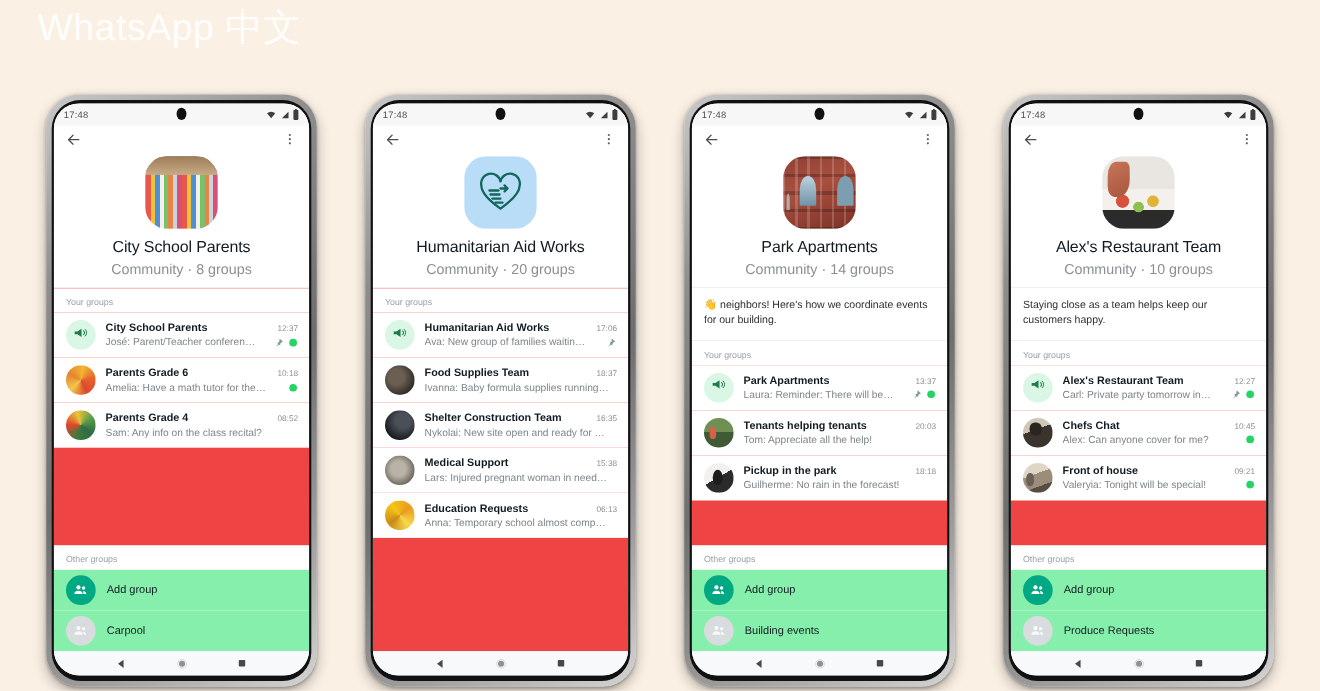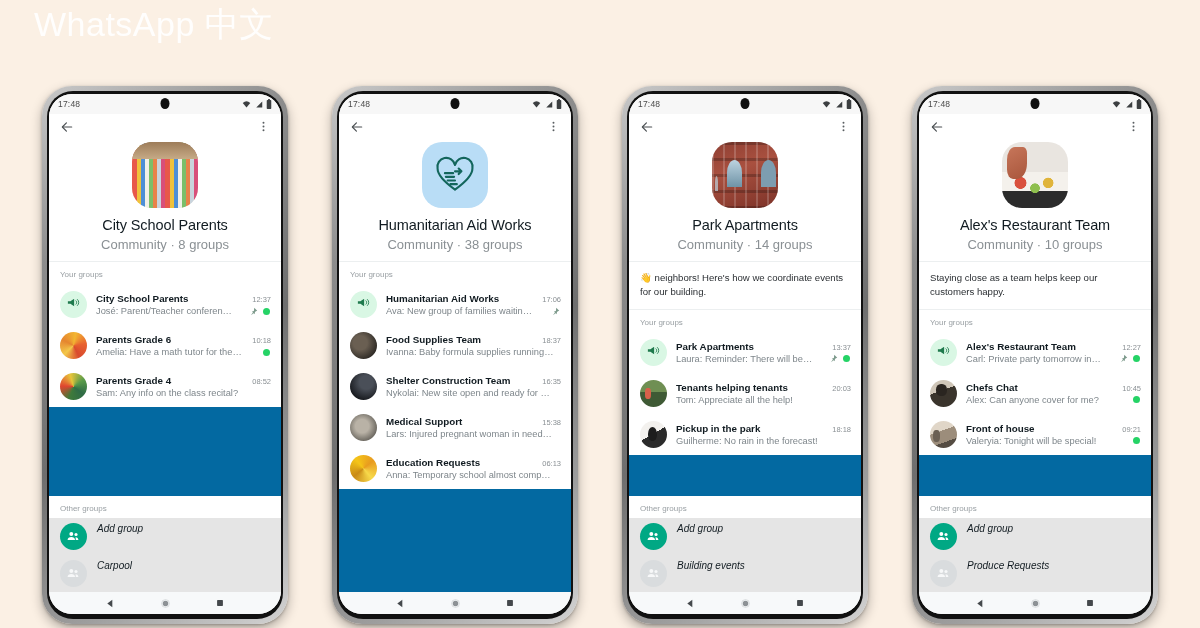--- a/index.html
+++ b/index.html
@@ -147,21 +147,21 @@
   }
   .readmore { color: #128c7e; }
 
   
   .section-label {
     font-size: 8px;
     color: #9aa0a4;
     padding: 8px 11px 5px 11px;
     background: #fff;
   }
-  .list-wrap { background: #0369a1; flex: 1 1 auto; overflow: hidden; }
+  .list-wrap { background: #ef4444; flex: 1 1 auto; overflow: hidden; }
 
   
   .group-row {
     display: flex;
     align-items: center;
     padding: 4px 10px 4px 11px;
     min-height: 41px;
     background: #fff;
   }
   .row-avatar {
@@ -229,24 +229,24 @@
     border-radius: 50%;
     background: #25d366;
     display: block;
   }
   .pin-icon svg { display: block; }
 
   
   .other-wrap { background: #fff; }
   .action-row {
     display: flex;
+    align-items: center;
     padding: 5px 11px;
     min-height: 33px;
-    background: #e5e5e5;
-    font-style: italic;
+    background: #86efac;
   }
   .action-circle {
     width: 27px; height: 27px;
     border-radius: 50%;
     flex: 0 0 27px;
     display: flex;
     align-items: center;
     justify-content: center;
   }
   .action-circle.green { background: #00a884; }
@@ -553,21 +553,21 @@
             <div class="avatar-big">
               <div class="ph ph-ngo">
                 <svg width="44" height="44" viewBox="0 0 48 48" fill="none" stroke="#13665c" stroke-width="2.3" stroke-linecap="round" stroke-linejoin="round">
                   <path d="M24 40 C10 30 5 23 5 17 A9.5 9.5 0 0 1 24 13 A9.5 9.5 0 0 1 43 17 C43 23 38 30 24 40 Z"></path>
                   <path d="M13 22 L22 22 M14 26 L23 26 M16 30 L24 30 M19 34 L26 34"></path>
                   <path d="M24 20 L31 20 L28 17 M31 20 L28 23"></path>
                 </svg>
               </div>
             </div>
             <div class="community-name">Humanitarian Aid Works</div>
-            <div class="community-meta">Community · 38 groups</div>
+            <div class="community-meta">Community · 20 groups</div>
           </div>
           <div class="list-wrap">
             <div class="section-label">Your groups</div>
             <div class="group-row">
               <div class="row-avatar announce">
                 <span><svg width="15" height="15" viewBox="0 0 24 24" fill="#1f7a4d">
                     <path d="M3 10 L3 14 L7 14 L13 18 L13 6 L7 10 Z"></path>
                     <path d="M16 9.3 a3.4 3.4 0 0 1 0 5.4" stroke="#1f7a4d" stroke-width="1.5" fill="none" stroke-linecap="round"></path>
                     <path d="M18.4 7.2 a6.4 6.4 0 0 1 0 9.6" stroke="#1f7a4d" stroke-width="1.4" fill="none" stroke-linecap="round"></path>
                   </svg></span>

